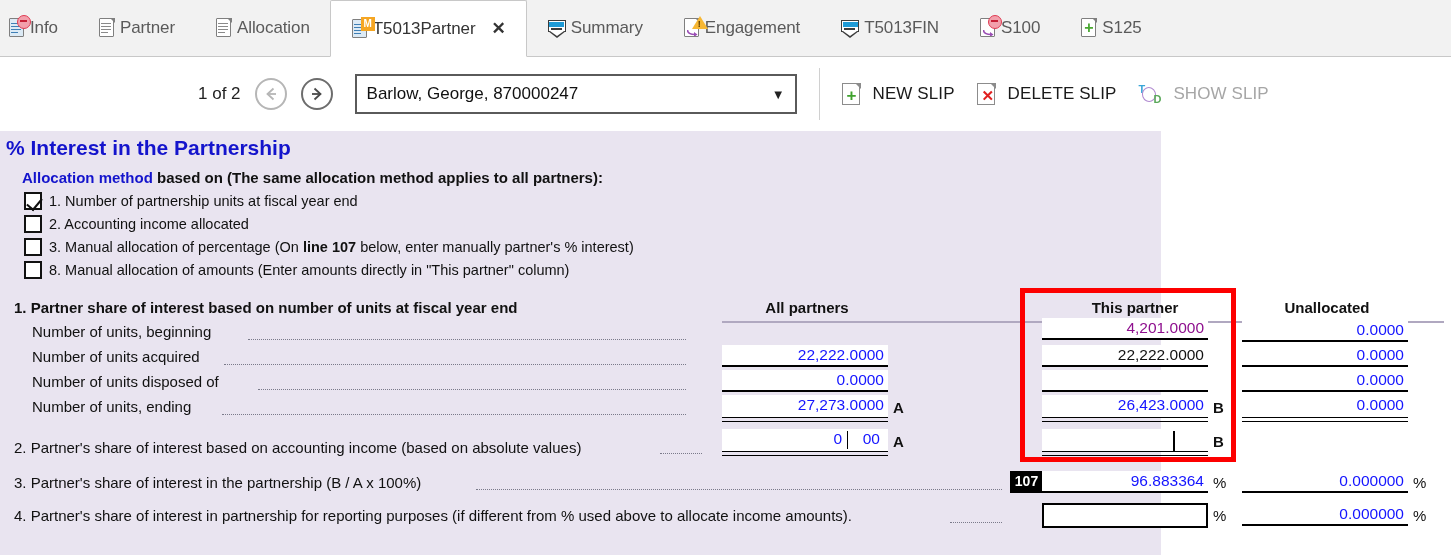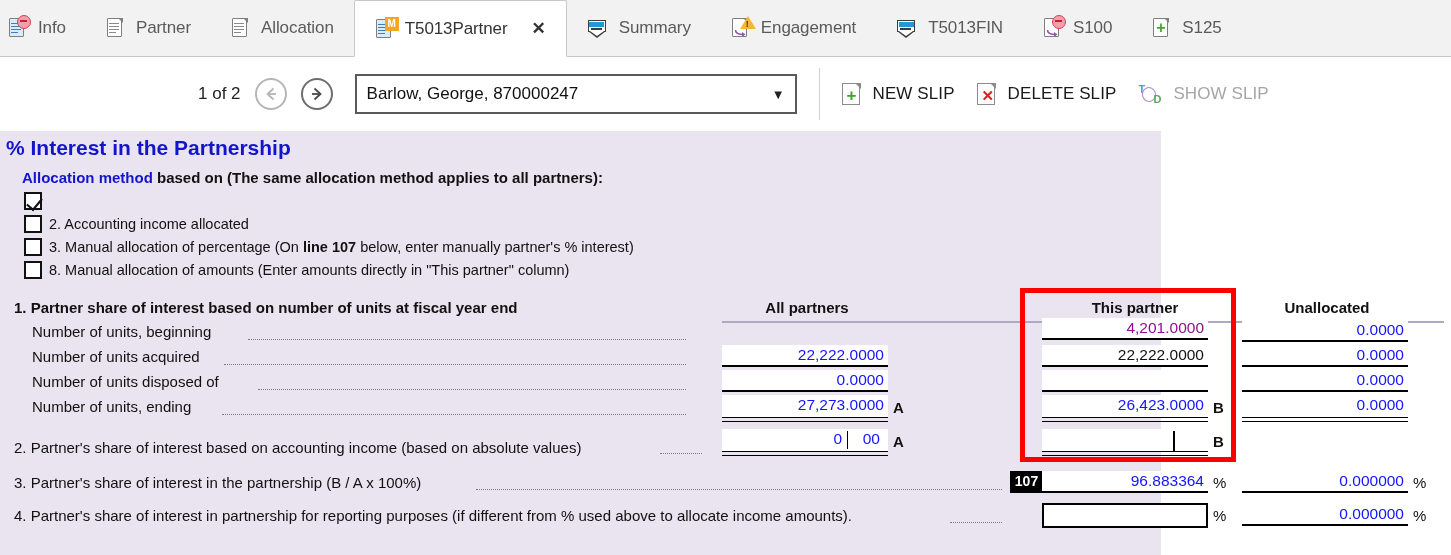--- a/index.html
+++ b/index.html
@@ -14,21 +14,21 @@
 
   
   .tabbar{
     position:absolute; left:0; top:0; width:1451px; height:57px;
     background:#f2f2f2;
     border-bottom:1px solid #c8c8c8;
     display:flex; align-items:flex-end;
   }
   .tab{
     height:56px;
-    display:flex; align-items:center; gap:10px;
+    display:flex; align-items:center; gap:2px;
     padding:0 20px;
     font-size:17px; color:#5a5a5a;
     position:relative;
     white-space:nowrap;
   }
   .tab.first{ padding-left:8px; }
   .tab.active{
     background:#ffffff;
     border:1px solid #c8c8c8;
     border-bottom:1px solid #ffffff;
@@ -423,20 +423,21 @@
 <div class="form">
 
   <div class="title">% Interest in the Partnership</div>
 
   <div class="alloc-head">
     <span class="blue">Allocation method</span><span> based on (The same allocation method applies to all partners):</span>
   </div>
 
   <div class="cbrow" style="top:61px">
     <span class="cb checked"></span>
+    <span>1. Number of partnership units at fiscal year end</span>
   </div>
   <div class="cbrow" style="top:84px">
     <span class="cb"></span>
     <span>2. Accounting income allocated</span>
   </div>
   <div class="cbrow" style="top:107px">
     <span class="cb"></span>
     <span><span>3. Manual allocation of percentage (On </span><b>line 107</b><span> below, enter manually partner's % interest)</span></span>
   </div>
   <div class="cbrow" style="top:130px">

